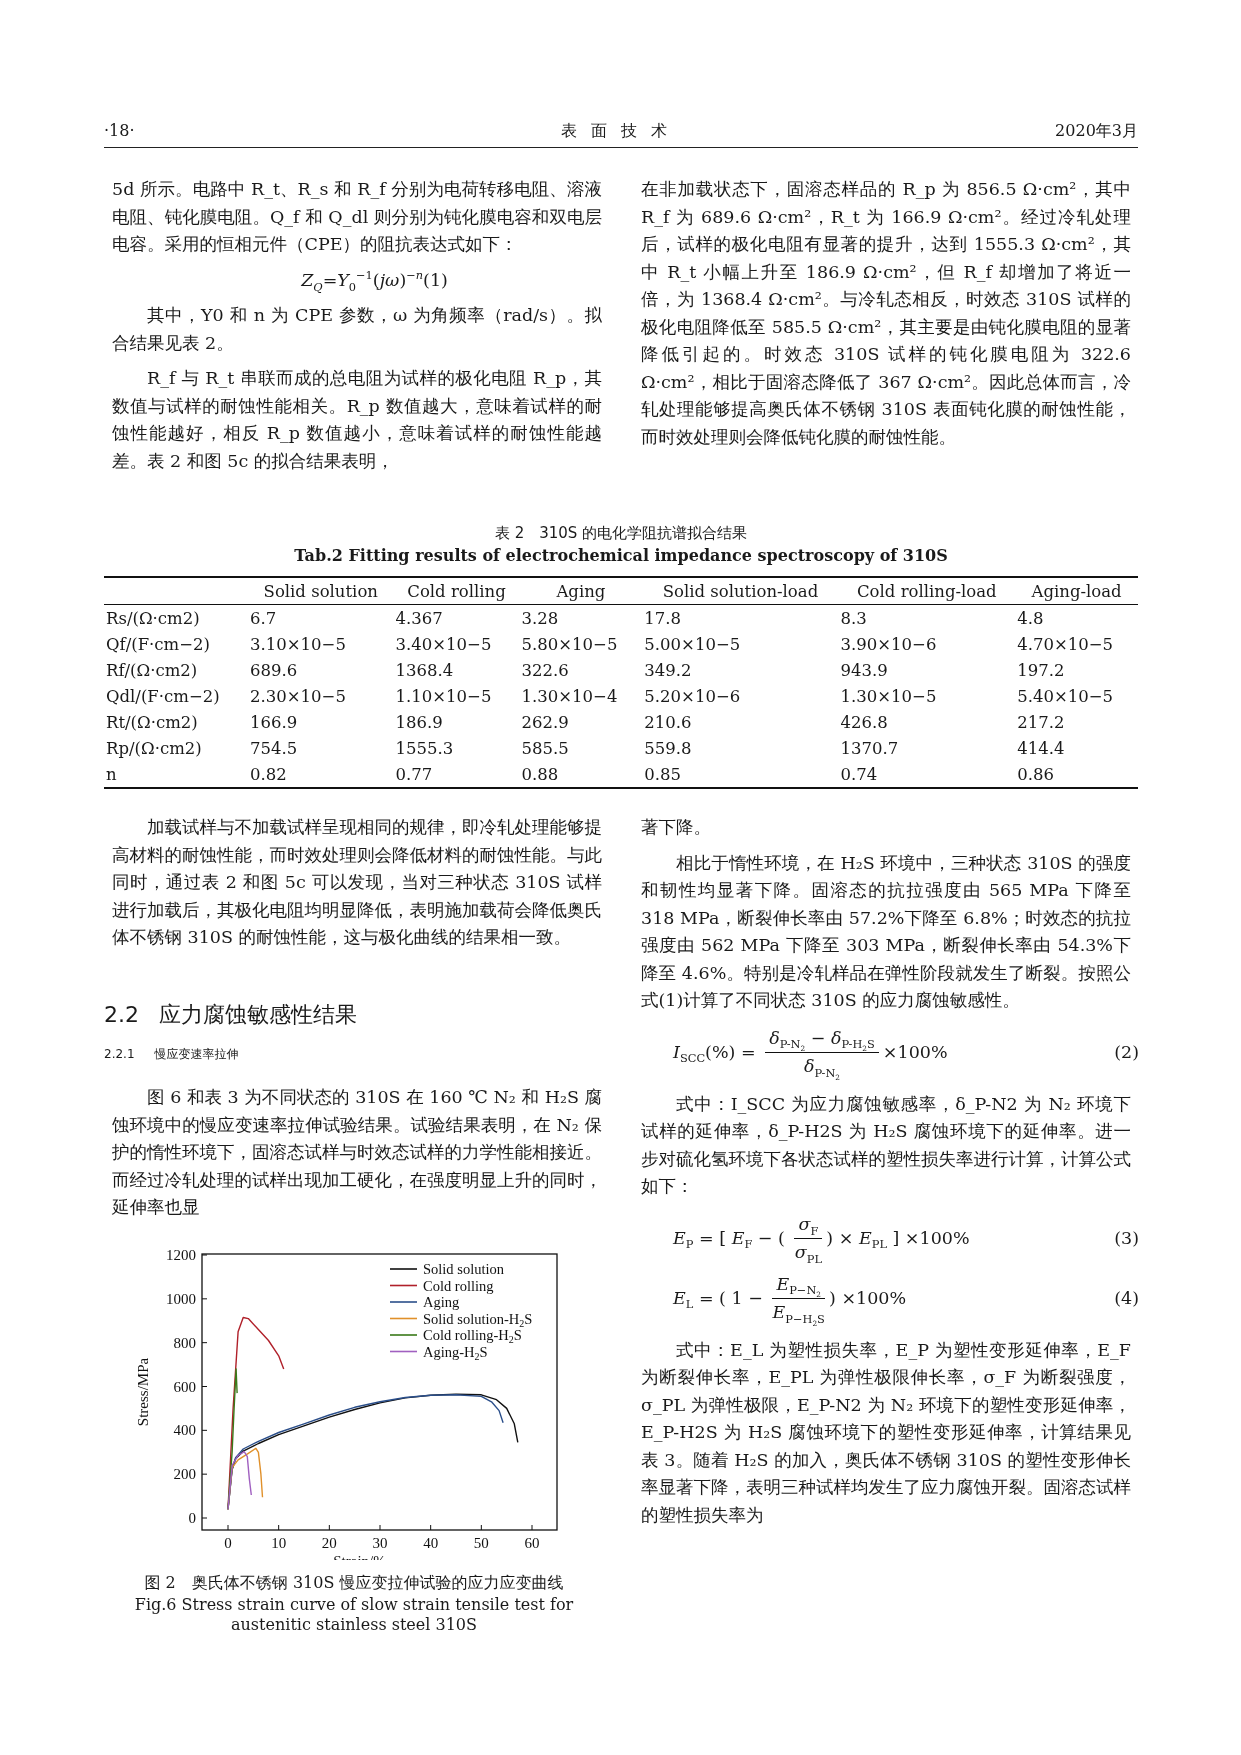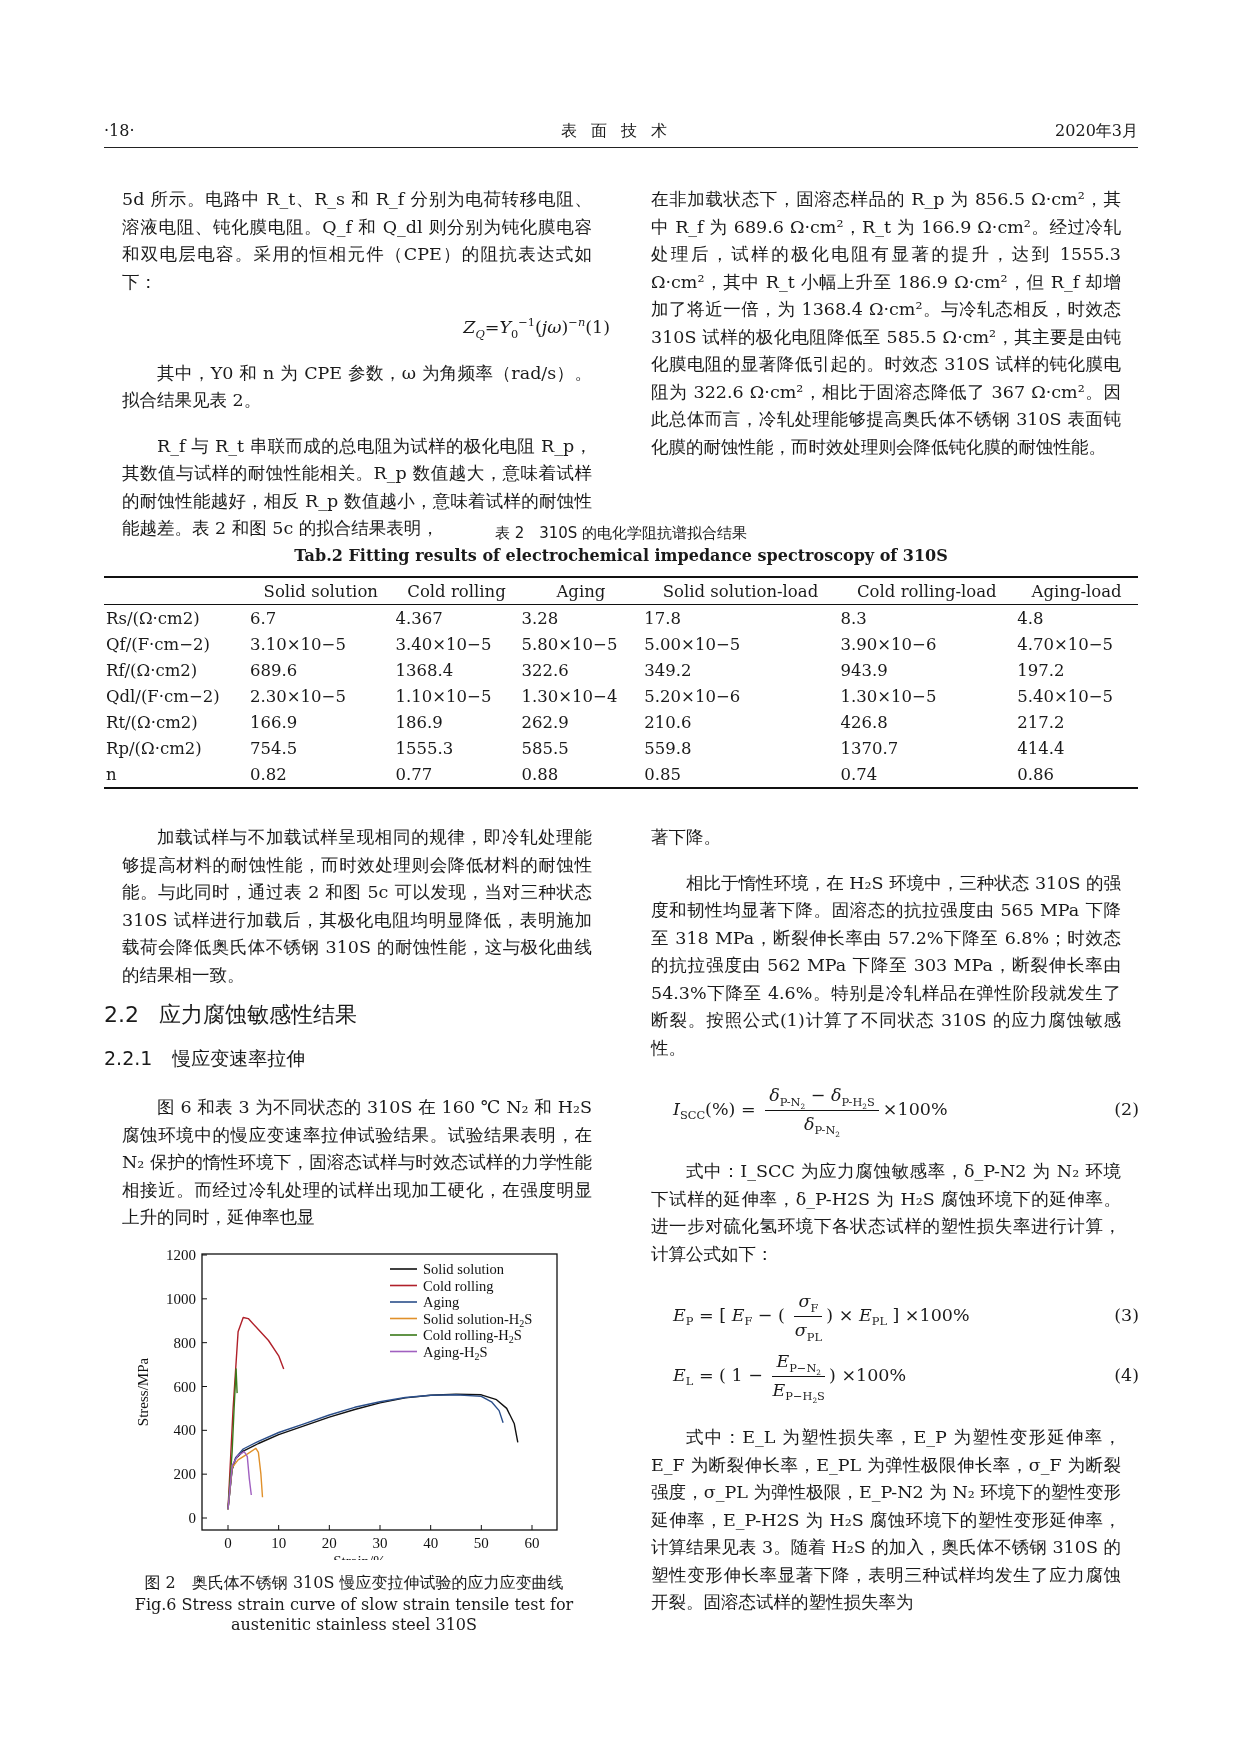--- a/index.html
+++ b/index.html
@@ -4,37 +4,37 @@
 <style>
   html, body { margin:0; padding:0; background:#fff; }
   body { width:1241px; height:1755px; position:relative; overflow:hidden;
          font-family:"DejaVu Serif","Liberation Serif",serif; color:#1a1a1a; }
   .hdr { position:absolute; top:117px; left:104px; width:1034px; height:30px; border-bottom:1.5px solid #222;
          font-size:16px; }
   .hdr .pg { position:absolute; left:0; top:4px; }
   .hdr .jn { position:absolute; left:0; right:0; text-align:center; top:4px; letter-spacing:14px; }
   .hdr .dt { position:absolute; right:0; top:4px; }
   .col { position:absolute; font-size:17.5px; line-height:27.5px; text-align:justify; }
-  .col p { margin:18px; }
+  .col p { margin:8px; }
   .ind { text-indent:2em; }
-  .eqline { display:flex; justify-content:flex-end; padding-left:2em; }
+  .eqline { display:flex; justify-content:center; padding-left:2em; }
   i { font-style:italic; }
   sub, sup { font-size:65%; line-height:0; }
   .tcap { position:absolute; left:104px; width:1034px; text-align:center; }
   .tcap1 { top:524px; font-family:"DejaVu Sans","Liberation Sans",sans-serif; font-size:15px; }
   .tcap2 { top:546px; font-weight:bold; font-size:16px; }
   table.t2 { position:absolute; top:576px; left:104px; width:1034px; border-collapse:collapse; font-size:16.5px;
              border-top:2px solid #111; border-bottom:2px solid #111; }
   table.t2 th { font-weight:normal; border-bottom:1px solid #111; padding:2px 2px; height:22px; }
   table.t2 td { text-align:left; padding:0 2px; height:26px; }
   table.t2 td:first-child { width:140px; }
   h2.sec { position:absolute; left:104px; top:1000px; margin:0; font-family:"DejaVu Sans","Liberation Sans",sans-serif;
            font-size:22px; font-weight:normal; }
   h3.sub { position:absolute; left:104px; top:1046px; margin:0; font-family:"DejaVu Sans","Liberation Sans",sans-serif;
-           font-size:19px; font-weight:normal; }
+           font-size:12px; font-weight:normal; }
   .sec span, .sub span { margin-right:20px; }
   .fig { position:absolute; left:120px; top:1240px; width:445px; height:320px; }
   .figcap { position:absolute; left:104px; width:500px; text-align:center; font-size:16px; line-height:20px; }
   .frac { display:inline-flex; flex-direction:column; align-items:center; vertical-align:middle; margin:0 4px; }
   .frac .num { border-bottom:1px solid #111; padding:0 4px; }
   .eqblock { display:flex; justify-content:space-between; align-items:center; padding-left:40px; height:60px; }
 </style>
 </head>
 <body>
 

